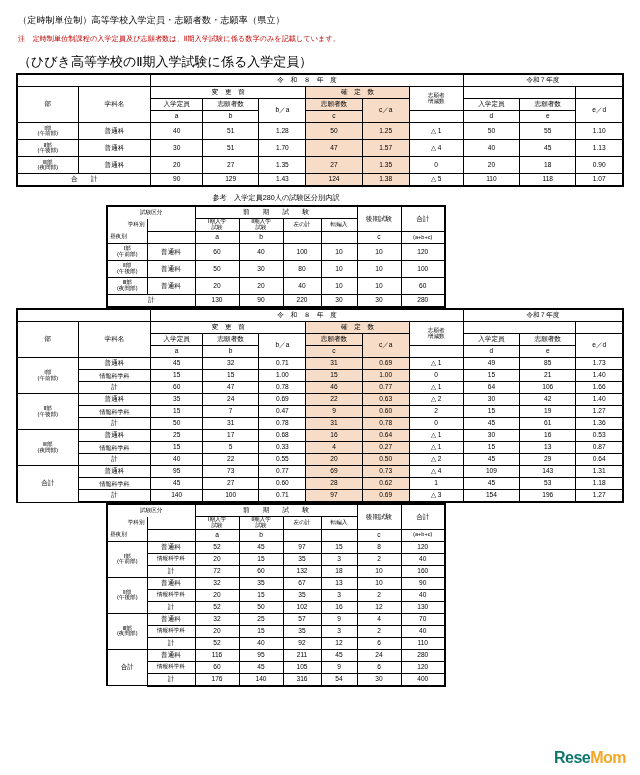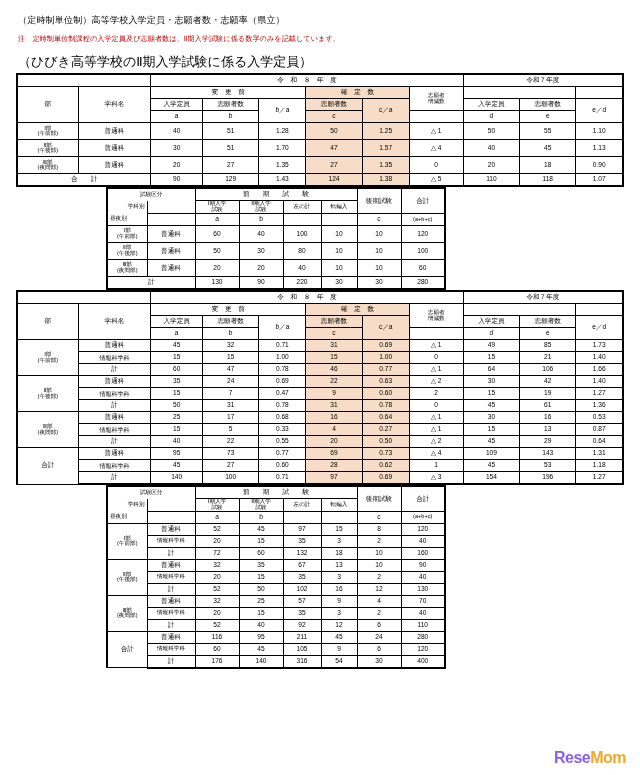--- a/index.html
+++ b/index.html
@@ -24,21 +24,21 @@
   .main-table{width:608px;margin:0 auto;}
   .mid-table{width:330px;margin:0 auto;}
   .lt{border-left:2px solid #000;}
   .rt{border-right:2px solid #000;}
   .tt{border-top:2px solid #000;}
   .bt{border-bottom:2px solid #000;}
   .hl{background:#f7ddc8;}
   .small{font-size:6px;}
   .tiny{font-size:5.6px;}
   .resemom{position:absolute;right:14px;bottom:8px;font-size:16px;font-weight:bold;color:#8bc53f;letter-spacing:-0.5px;}
-  .resemom .r{color:#8b5cf6;margin-top:36px;}
+  .resemom .r{color:#0f766e;margin-top:36px;}
   .resemom .m{color:#f5a623;}
 </style>
 </head>
 <body>
 
 <div class="page">
 
   <div class="title">（定時制単位制）高等学校入学定員・志願者数・志願率（県立）</div>
 
   <div class="note">
@@ -141,20 +141,21 @@
       <td class="bt hl">124</td>
       <td class="bt hl">1.38</td>
       <td class="bt">△ 5</td>
       <td class="bt">110</td>
       <td class="bt">118</td>
       <td class="bt rt">1.07</td>
     </tr>
   </tbody>
     </table>
 
+  <div class="sub-head">参考　入学定員280人の試験区分別内訳</div>
 
   <table class="mid-table">
     <colgroup>
       <col style="width:40px">
         <col style="width:48px">
       <col style="width:44px">
         <col style="width:44px">
         <col style="width:38px">
         <col style="width:36px">
       <col style="width:44px">

